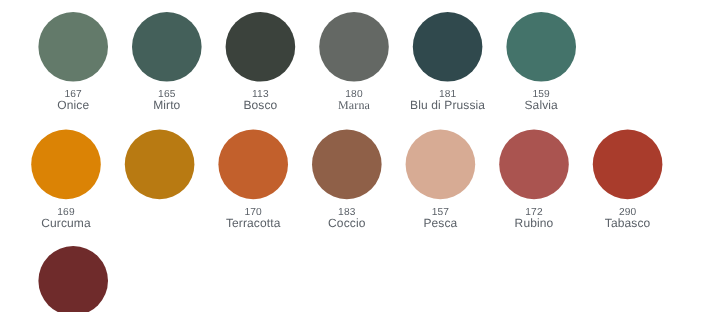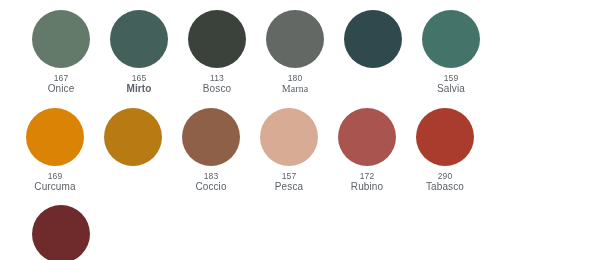--- a/index.html
+++ b/index.html
@@ -72,59 +72,70 @@
       <span class="swatch-disc" style="background-color: rgb(99, 122, 106);"></span>
       <span class="swatch-caption">
         <span class="swatch-code" style="color: rgb(91, 97, 104);">167</span>
         <span class="swatch-name" style="color: rgb(91, 97, 104);">Onice</span>
       </span>
     </div>
     <div class="swatch-cell">
       <span class="swatch-disc" style="background-color: rgb(68, 96, 90);"></span>
       <span class="swatch-caption">
         <span class="swatch-code" style="color: rgb(91, 97, 104);">165</span>
-        <span class="swatch-name" style="color: rgb(91, 97, 104); font-weight: bold;">Mirto</span>
+        <span class="swatch-name" style="color: rgb(91, 97, 104);">Mirto</span>
       </span>
     </div>
     <div class="swatch-cell">
       <span class="swatch-disc" style="background-color: rgb(59, 66, 60);"></span>
       <span class="swatch-caption">
         <span class="swatch-code" style="color: rgb(91, 97, 104);">113</span>
         <span class="swatch-name" style="color: rgb(91, 97, 104);">Bosco</span>
       </span>
     </div>
     <div class="swatch-cell">
       <span class="swatch-disc" style="background-color: rgb(100, 104, 100);"></span>
       <span class="swatch-caption">
         <span class="swatch-code" style="color: rgb(91, 97, 104);">180</span>
         <span class="swatch-name" style="color: rgb(91, 97, 104); font-family: Liberation Serif, serif;">Marna</span>
       </span>
     </div>
     <div class="swatch-cell">
       <span class="swatch-disc" style="background-color: rgb(48, 73, 77);"></span>
+      <span class="swatch-caption">
+        <span class="swatch-code" style="color: rgb(91, 97, 104);">181</span>
+        <span class="swatch-name" style="color: rgb(91, 97, 104);">Blu di Prussia</span>
+      </span>
     </div>
     <div class="swatch-cell">
       <span class="swatch-disc" style="background-color: rgb(68, 115, 106);"></span>
       <span class="swatch-caption">
         <span class="swatch-code" style="color: rgb(91, 97, 104);">159</span>
         <span class="swatch-name" style="color: rgb(91, 97, 104);">Salvia</span>
       </span>
     </div>
   </div>
 
   <div class="swatch-row row-2">
     <div class="swatch-cell">
       <span class="swatch-disc" style="background-color: rgb(219, 131, 5);"></span>
       <span class="swatch-caption">
         <span class="swatch-code" style="color: rgb(91, 97, 104);">169</span>
         <span class="swatch-name" style="color: rgb(91, 97, 104);">Curcuma</span>
       </span>
     </div>
     <div class="swatch-cell">
       <span class="swatch-disc" style="background-color: rgb(184, 122, 18);"></span>
+    </div>
+    <div class="swatch-cell">
+      <span class="swatch-disc" style="background-color: rgb(194, 96, 44);"></span>
+      <span class="swatch-caption">
+        <span class="swatch-code" style="color: rgb(91, 97, 104);">170</span>
+        <span class="swatch-name" style="color: rgb(91, 97, 104);">Terracotta</span>
+      </span>
     </div>
     <div class="swatch-cell">
       <span class="swatch-disc" style="background-color: rgb(143, 96, 72);"></span>
       <span class="swatch-caption">
         <span class="swatch-code" style="color: rgb(91, 97, 104);">183</span>
         <span class="swatch-name" style="color: rgb(91, 97, 104);">Coccio</span>
       </span>
     </div>
     <div class="swatch-cell">
       <span class="swatch-disc" style="background-color: rgb(215, 171, 148);"></span>

